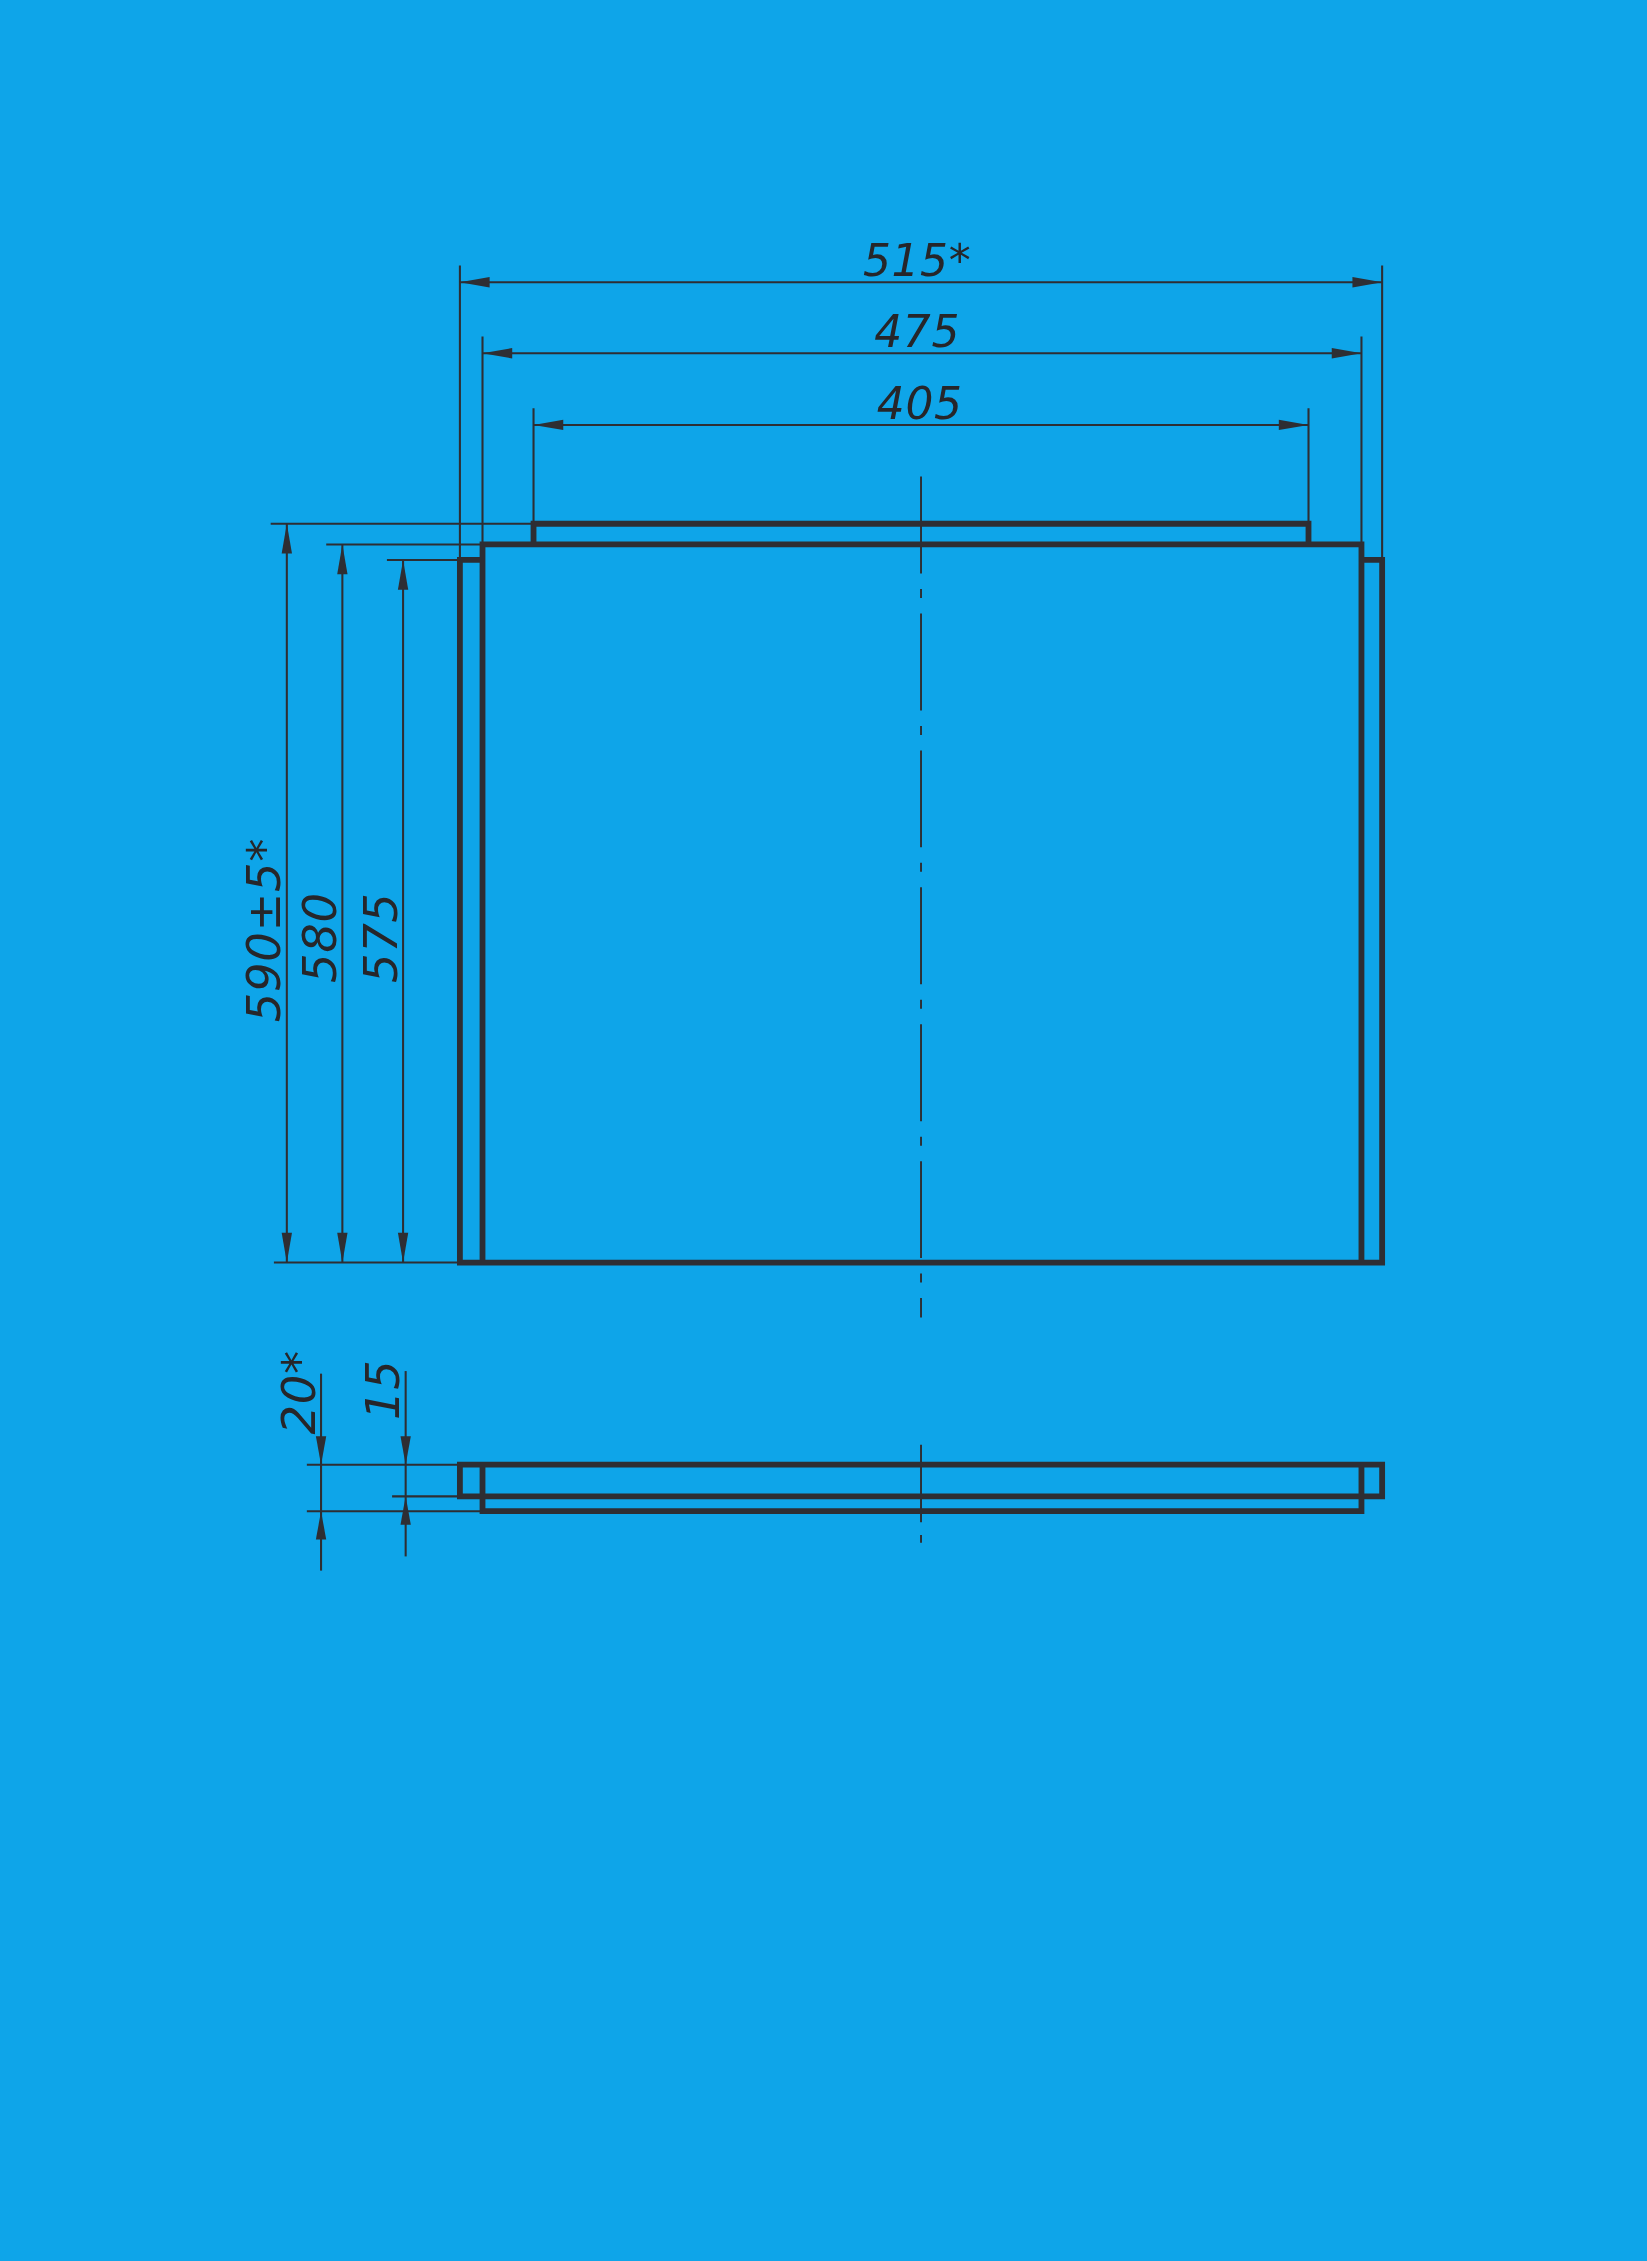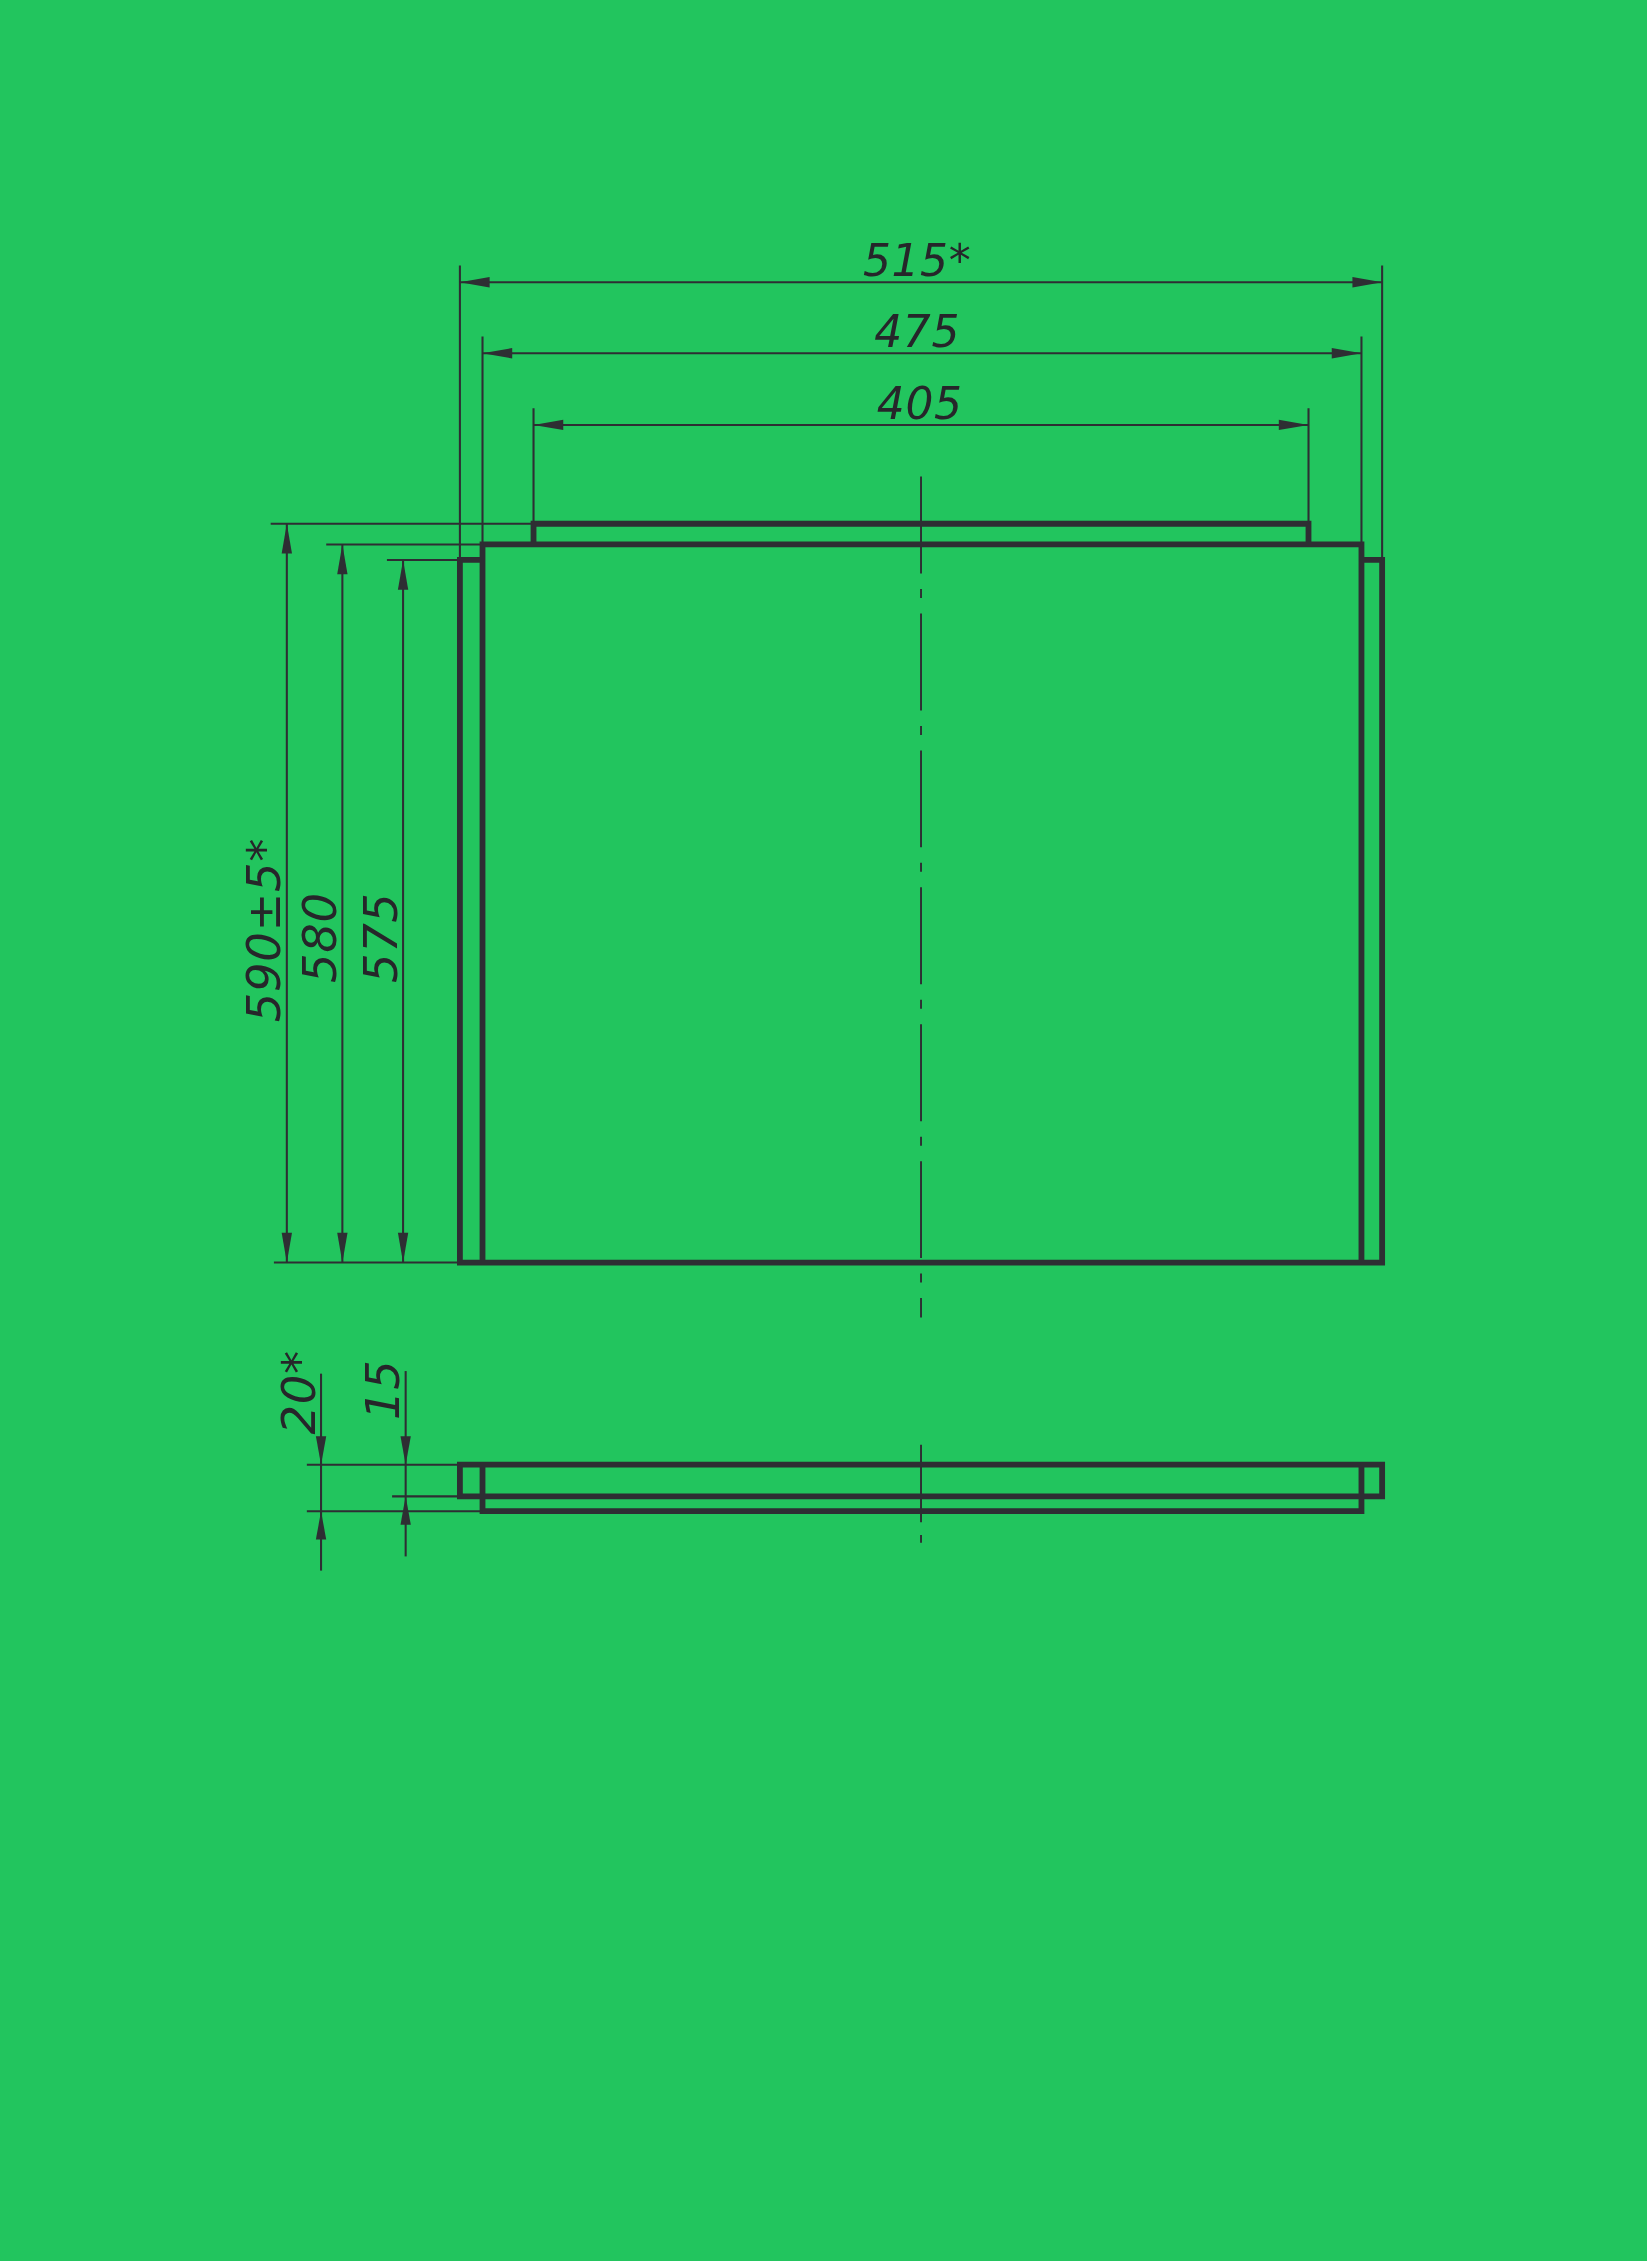--- a/index.html
+++ b/index.html
@@ -4,21 +4,21 @@
 <style>
   html, body {
     margin: 0;
     padding: 0;
     background: #e8e8e8;
   }
   .page {
     position: relative;
     width: 1647px;
     height: 2261px;
-    background: #22c55e;
+    background: #0ea5e9;
     overflow: hidden;
     font-family: "DejaVu Sans", "Liberation Sans", sans-serif;
   }
   svg.drawing {
     position: absolute;
     left: 0;
     top: 0;
     display: block;
   }
   .thick {

